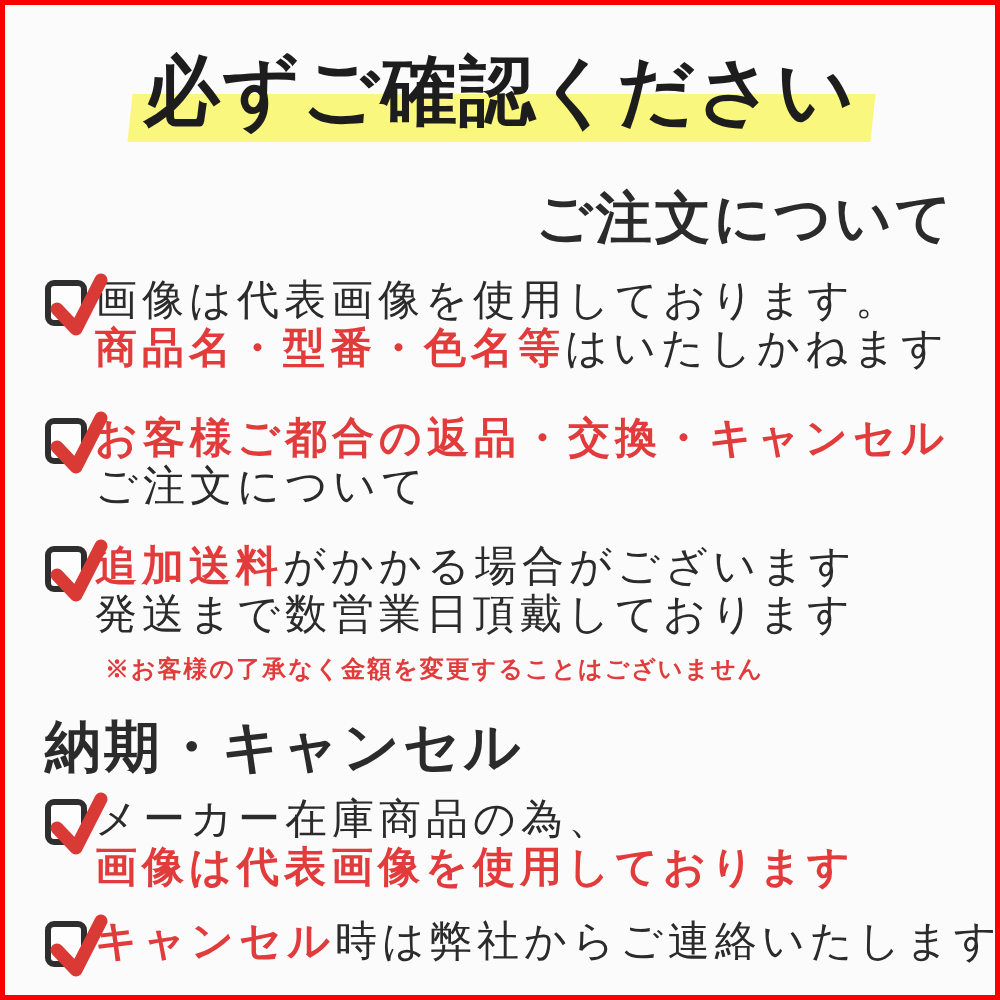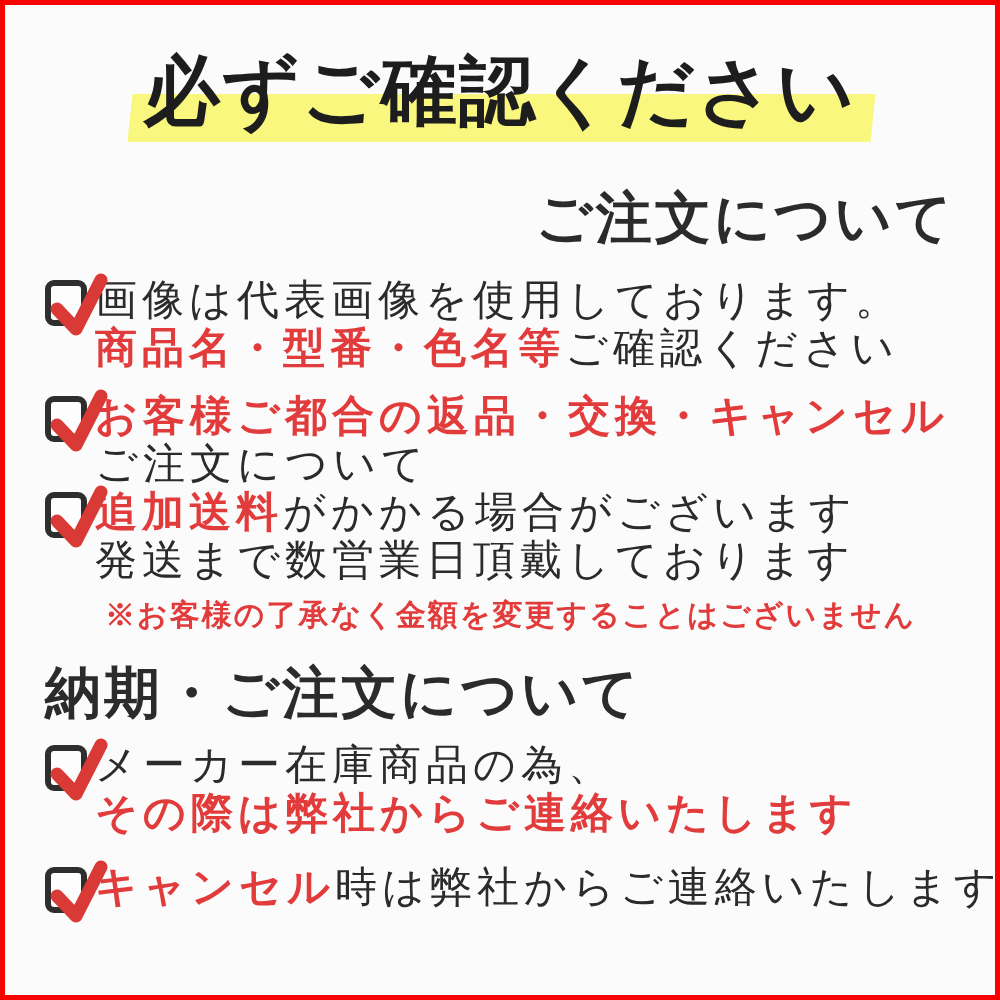--- a/index.html
+++ b/index.html
@@ -39,22 +39,22 @@
     font-size: 56px; font-weight: 700;
     letter-spacing: 3px; line-height: 1.2;
     color: #2b2b2b; white-space: nowrap;
   }
   .heading-order { margin-top: 44px; text-align: right; }
   .heading-stock { margin-top: 28px; }
 
   
   .item { display: flex; align-items: flex-start; gap: 8px; }
   .mt-item1 { margin-top: 24px; }
-  .mt-item2 { margin-top: 20px; font-family: Liberation Serif, serif; }
-  .mt-item3 { }
+  .mt-item2 { margin-top: 42px; font-family: Liberation Serif, serif; }
+  .mt-item3 { margin-top: 32px; }
   .mt-item4 { margin-top: 14px; }
   .mt-item5 { margin-top: 26px; }
 
   .checkbox {
     position: relative; flex: none;
     width: 42px; height: 46px;
     margin-top: 4px;
     border: 6px solid #2e2e2e;
     border-radius: 9px;
     background: #fdfdfd;
@@ -68,21 +68,21 @@
   .item-text { min-width: 0; }
   .line {
     font-size: 42px; letter-spacing: 5px;
     line-height: 48px; white-space: nowrap;
   }
   .seg-dark { color: #2b2b2b; font-weight: 500; }
   .seg-red  { color: #e23b3b; font-weight: 700; text-align: right; }
 
   .note {
     margin: 14px 0 0 10px;
-    font-size: 30px; letter-spacing: 2px; line-height: 34px;
+    font-size: 24px; letter-spacing: 2px; line-height: 34px;
     color: #e23b3b; font-weight: 600; white-space: nowrap;
   }
 </style>
 </head>
 <body>
 
 <div class="frame"></div>
 
 <div class="content">
 
@@ -96,21 +96,21 @@
   <h2 class="section-heading heading-order">ご注文について</h2>
 
   <div class="item mt-item1">
     <span class="checkbox">
       <svg viewBox="0 0 58 62">
         <path d="M10 37 L29 57 L54 8" fill="none" stroke="#d93a35" stroke-width="13" stroke-linecap="round" stroke-linejoin="round"></path>
       </svg>
     </span>
     <div class="item-text">
       <p class="line"><span class="seg-dark">画像は代表画像を使用しております。</span></p>
-      <p class="line"><span class="seg-red">商品名・型番・色名等</span><span class="seg-dark">ご確認ください</span></p>
+      <p class="line"><span class="seg-red">商品名・型番・色名等</span><span class="seg-dark">はいたしかねます</span></p>
     </div>
   </div>
 
   <div class="item mt-item2">
     <span class="checkbox">
       <svg viewBox="0 0 58 62">
         <path d="M10 37 L29 57 L54 8" fill="none" stroke="#d93a35" stroke-width="13" stroke-linecap="round" stroke-linejoin="round"></path>
       </svg>
     </span>
     <div class="item-text">
@@ -125,31 +125,31 @@
         <path d="M10 37 L29 57 L54 8" fill="none" stroke="#d93a35" stroke-width="13" stroke-linecap="round" stroke-linejoin="round"></path>
       </svg>
     </span>
     <div class="item-text">
       <p class="line"><span class="seg-red">追加送料</span><span class="seg-dark">がかかる場合がございます</span></p>
       <p class="line"><span class="seg-dark">発送まで数営業日頂戴しております</span></p>
       <p class="note">※お客様の了承なく金額を変更することはございません</p>
     </div>
   </div>
 
-  <h2 class="section-heading heading-stock">納期・ご注文について</h2>
+  <h2 class="section-heading heading-stock">納期・キャンセル</h2>
 
   <div class="item mt-item4">
     <span class="checkbox">
       <svg viewBox="0 0 58 62">
         <path d="M10 37 L29 57 L54 8" fill="none" stroke="#d93a35" stroke-width="13" stroke-linecap="round" stroke-linejoin="round"></path>
       </svg>
     </span>
     <div class="item-text">
       <p class="line"><span class="seg-dark">メーカー在庫商品の為、</span></p>
-      <p class="line"><span class="seg-red">その際は弊社からご連絡いたします</span></p>
+      <p class="line"><span class="seg-red">画像は代表画像を使用しております</span></p>
     </div>
   </div>
 
   <div class="item mt-item5">
     <span class="checkbox">
       <svg viewBox="0 0 58 62">
         <path d="M10 37 L29 57 L54 8" fill="none" stroke="#d93a35" stroke-width="13" stroke-linecap="round" stroke-linejoin="round"></path>
       </svg>
     </span>
     <div class="item-text">

